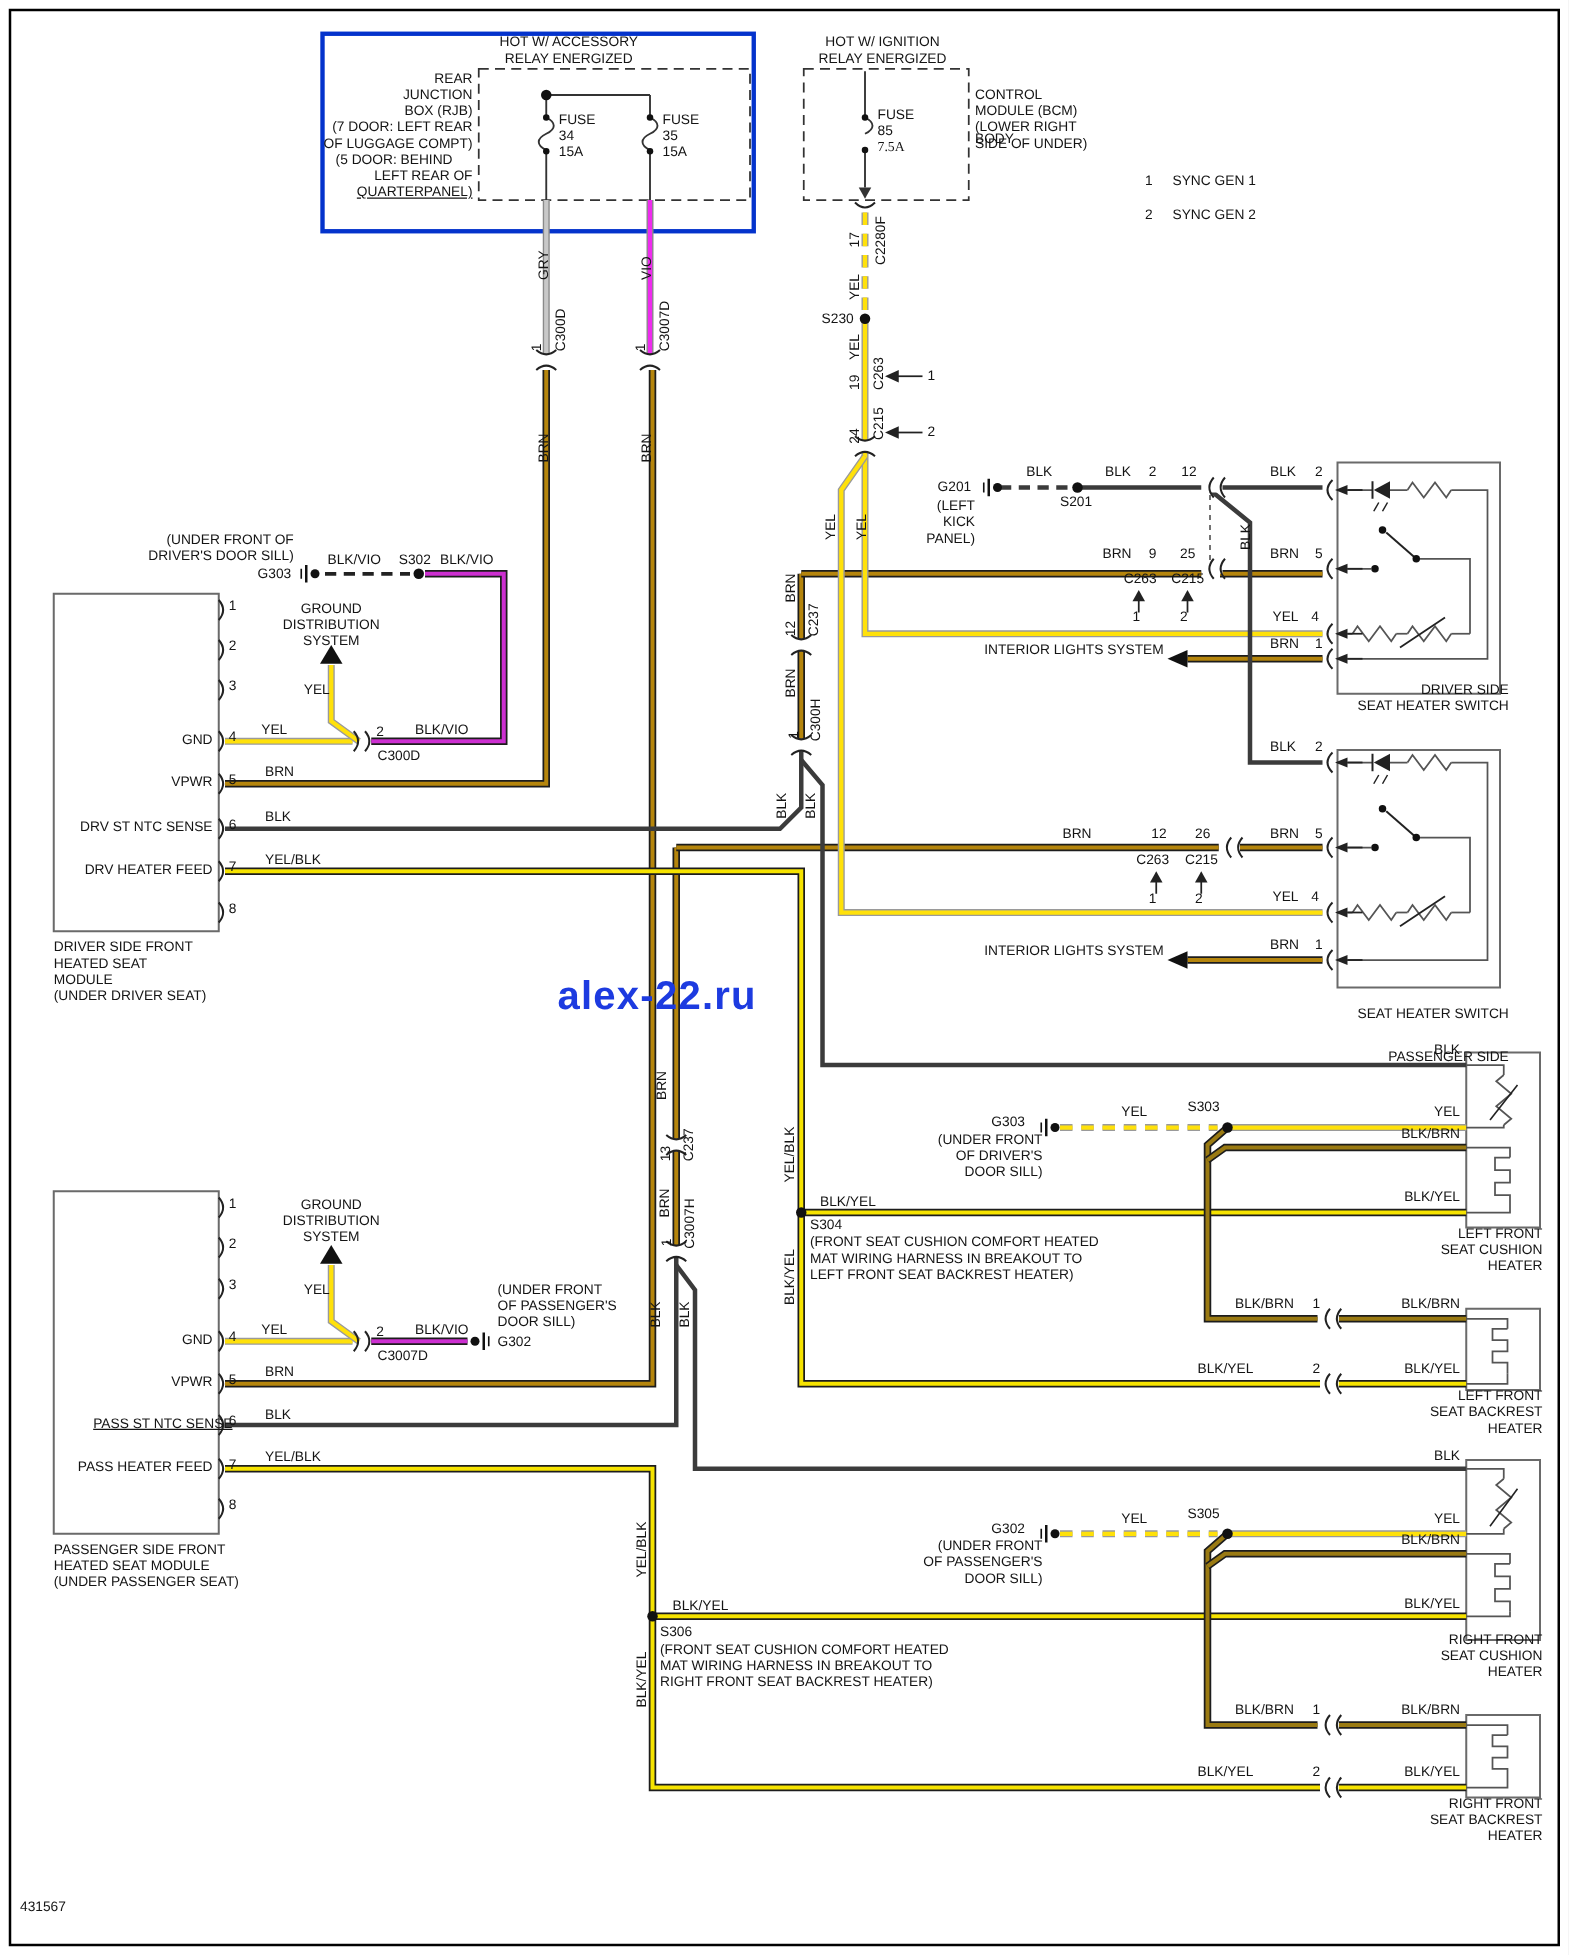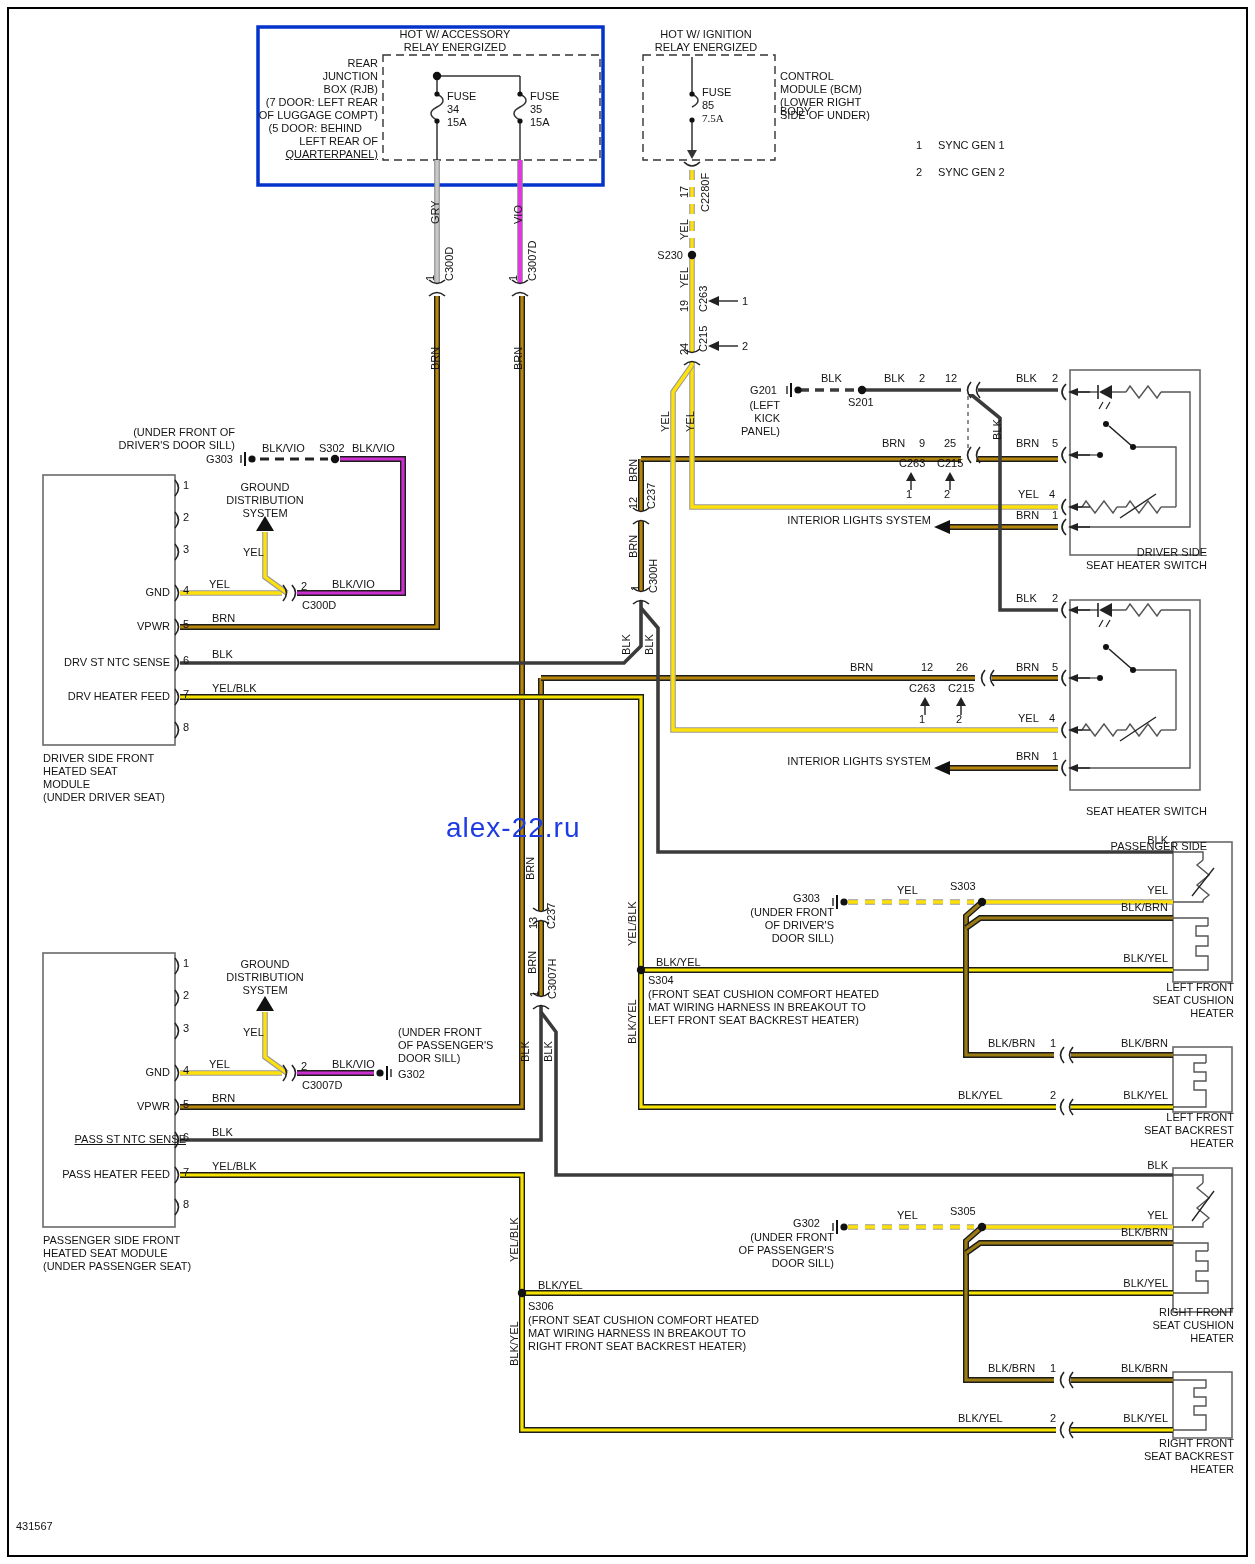--- a/index.html
+++ b/index.html
@@ -4,22 +4,22 @@
 <style>
   html,body{margin:0;padding:0;background:#e8e8e8;}
   .page{position:relative;width:1255px;height:1564px;background:#ffffff;margin:0 auto;
         font-family:"Liberation Sans", sans-serif; overflow:hidden;}
   svg{position:absolute;left:0;top:0;}
   #labels{position:absolute;left:0;top:0;width:100%;height:100%;pointer-events:none;}
   .lbl{position:absolute;font-size:11px;line-height:12px;color:#141414;white-space:pre;}
   .lbl.c{transform:translateX(-50%);}
   .lbl.r{transform:translateX(-100%);}
   .lbl.rot{transform:rotate(-90deg);transform-origin:0 0;}
-  #watermark{position:absolute;font-weight:normal;font-size:28px;letter-spacing:1px;
-             color:#1d3be0;font-family:"Liberation Sans",sans-serif;margin-top:34px;}
+  #watermark{position:absolute;font-weight:bold;font-size:32px;letter-spacing:1px;
+             color:#1d3be0;font-family:"Liberation Sans",sans-serif;}
   #docnum{position:absolute;font-size:11px;color:#141414;}
 </style>
 </head>
 <body>
 
 <div class="page">
   <svg id="cv" width="1255" height="1564" viewBox="0 0 1255 1564">
       <rect x="8" y="8" width="1239" height="1548" fill="none" stroke="#000" stroke-width="2"></rect>
       <rect x="383" y="55" width="217" height="105" fill="none" stroke="#333" stroke-width="1.4" stroke-dasharray="8,5"></rect>
       <rect x="643" y="55" width="132" height="105" fill="none" stroke="#333" stroke-width="1.4" stroke-dasharray="8,5"></rect>

